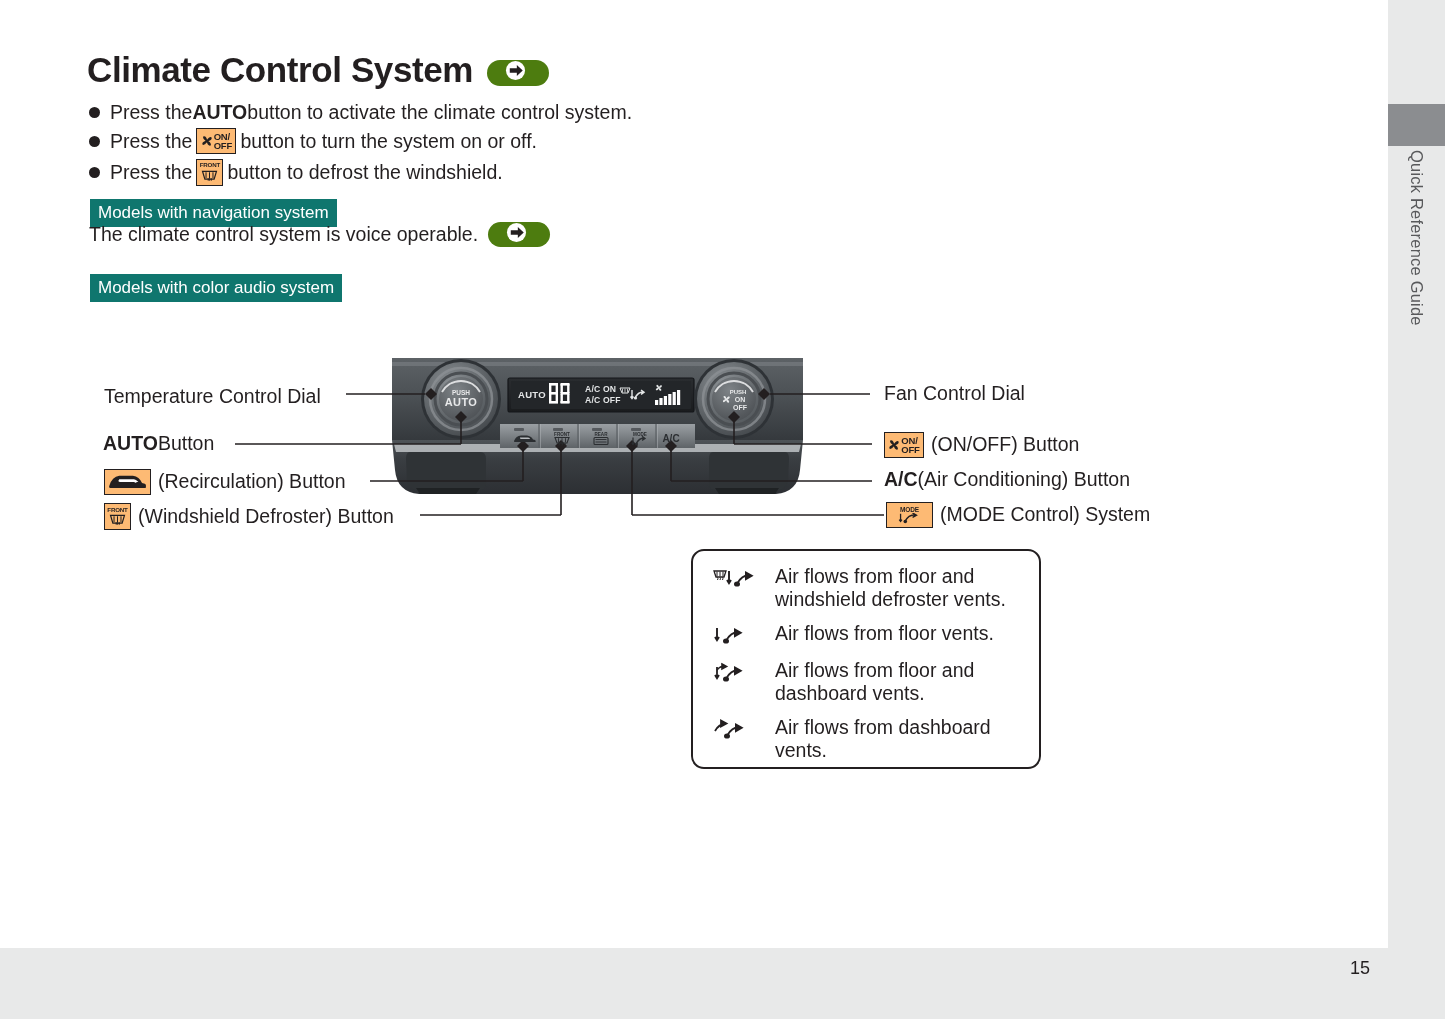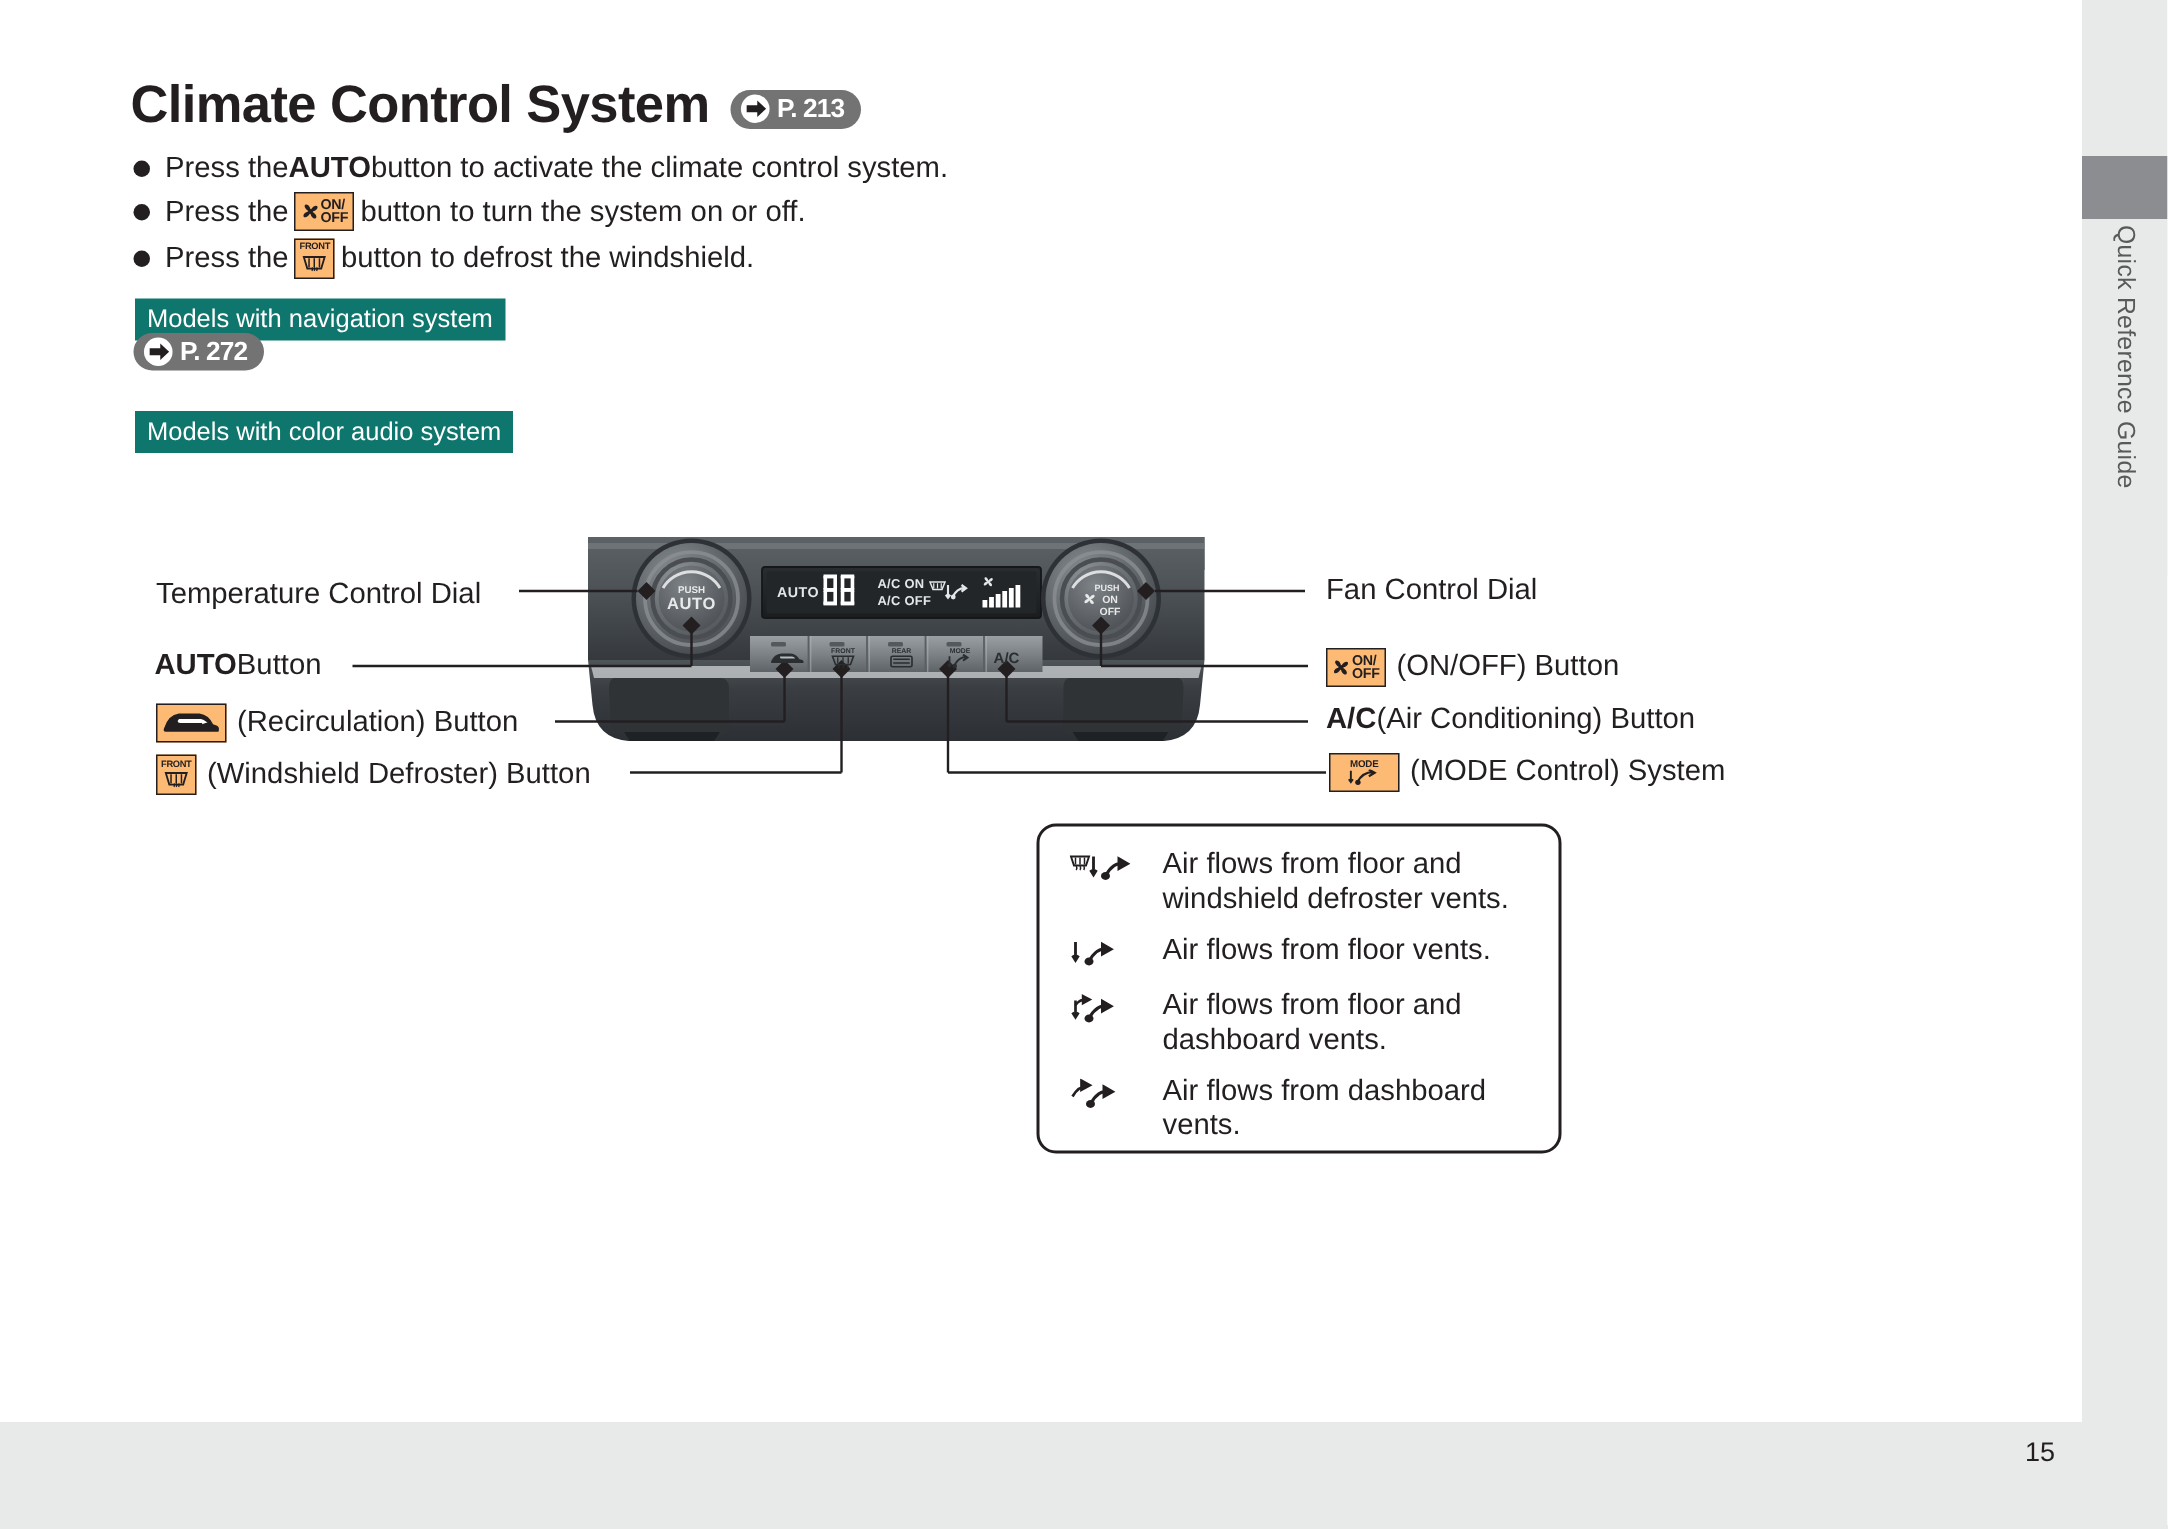--- a/index.html
+++ b/index.html
@@ -73,28 +73,29 @@
     font-weight: bold;
     letter-spacing: -0.4px;
     color: #231f20;
     line-height: 1;
   }
 
   
   .pageref {
     display: inline-flex;
     align-items: center;
-    background: #737373;
+    background: #4d7c0f;
     color: #ffffff;
     border-radius: 999px;
     height: 26px;
     padding: 0 11px 0 6px;
     gap: 4px;
     position: relative;
     top: 3px;
+    flex-direction: column;
   }
   .pageref .arrow-circ {
     width: 21px; height: 21px;
     flex: 0 0 21px;
     display: block;
   }
   .pageref .pg {
     font-size: 17.5px;
     font-weight: bold;
     letter-spacing: -0.6px;
@@ -297,20 +298,21 @@
           <path d="M9 15 q1 -1.6 0 -3 M11 15 q1 -1.6 0 -3 M13 15 q1 -1.6 0 -3" fill="none" stroke="#231f20" stroke-width="1.3"></path>
         </svg>
       </span>
     </span>
     <span> button to defrost the windshield.</span>
   </div>
 </div>
 
 <div class="seclabel" style="left:90px; top:199px;">Models with navigation system</div>
 <div class="secline" style="left:89px; top:222px;">
+  <span>The climate control system is voice operable.</span>
   <span class="pageref small">
     <svg class="arrow-circ" viewBox="0 0 22 22">
       <circle cx="11" cy="11" r="10" fill="#ffffff"></circle>
       <path d="M5 8.6 L12.4 8.6 L12.4 5.2 L18.6 11 L12.4 16.8 L12.4 13.4 L5 13.4 Z" fill="#231f20"></path>
     </svg>
     <span class="pg">P. 272</span>
   </span>
 </div>
 
 <div class="seclabel" style="left:90px; top:274px;">Models with color audio system</div>

